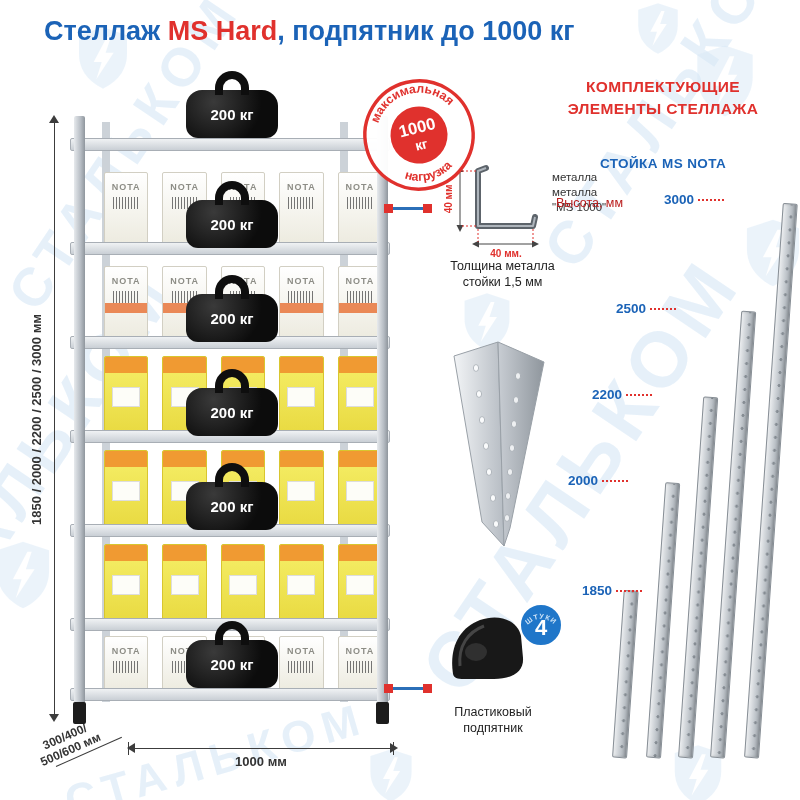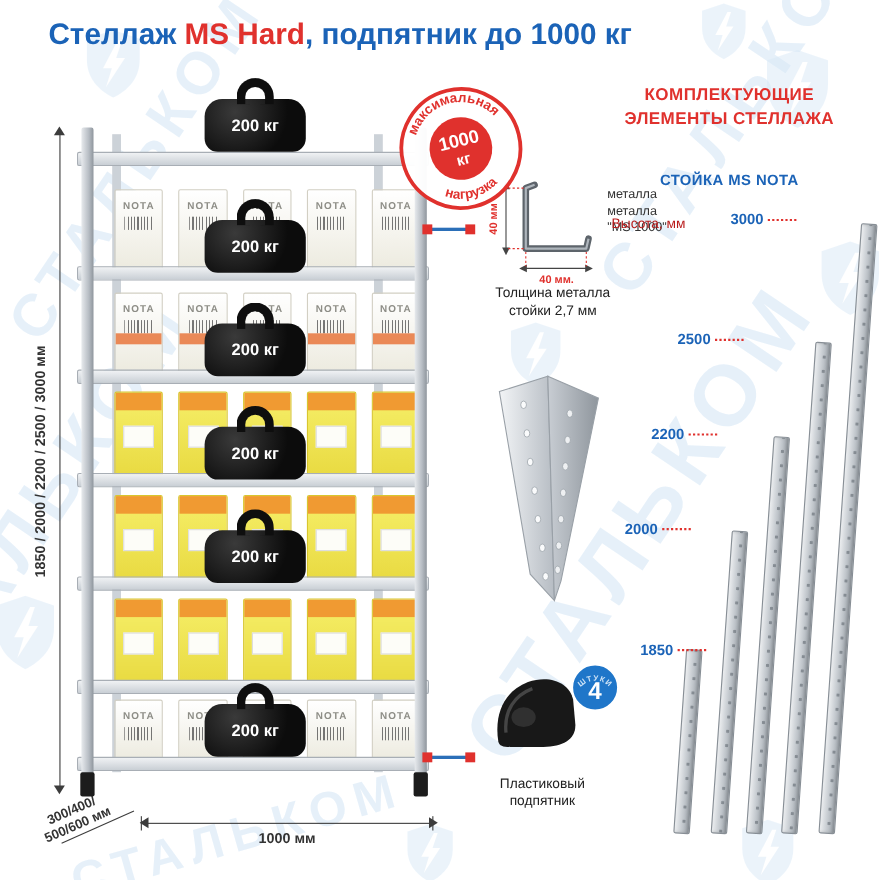--- a/index.html
+++ b/index.html
@@ -310,21 +310,21 @@
   <line x1="93" y1="73" x2="93" y2="86" stroke="#e0312d" stroke-width="1" stroke-dasharray="2,2"></line>
   <text x="66" y="101" text-anchor="middle" font-size="10" font-weight="bold" fill="#e0312d">40 мм.</text>
 </svg>
 <div class="profile-label">
   <div>металла</div>
   <div>металла</div>
   <div>"MS 1000"</div>
 </div>
 <div class="thickness">
   <span>Толщина металла</span><br>
-  <span>стойки 2,7 мм</span>
+  <span>стойки 1,5 мм</span>
 </div>
 
 <svg class="abs-svg" style="left:446px;top:340px;" width="104" height="222" viewBox="0 0 104 222">
   <defs>
     <linearGradient id="pgL" x1="0" y1="0" x2="1" y2="0">
         <stop offset="0" stop-color="#f2f4f6"></stop>
         <stop offset="1" stop-color="#b6bcc3"></stop>
       </linearGradient>
     <linearGradient id="pgR" x1="0" y1="0" x2="1" y2="0">
         <stop offset="0" stop-color="#c8cdd3"></stop>

